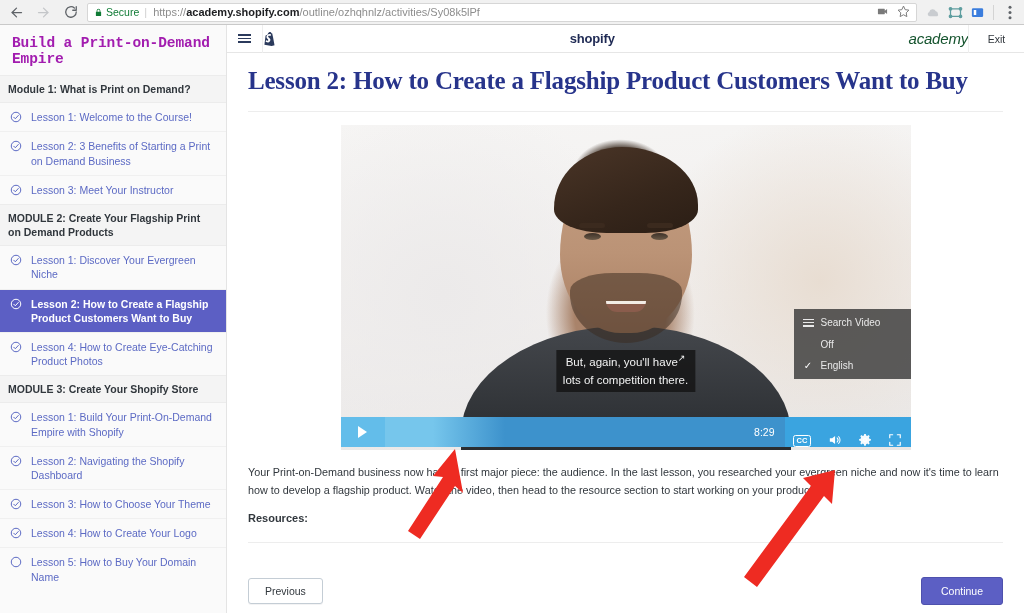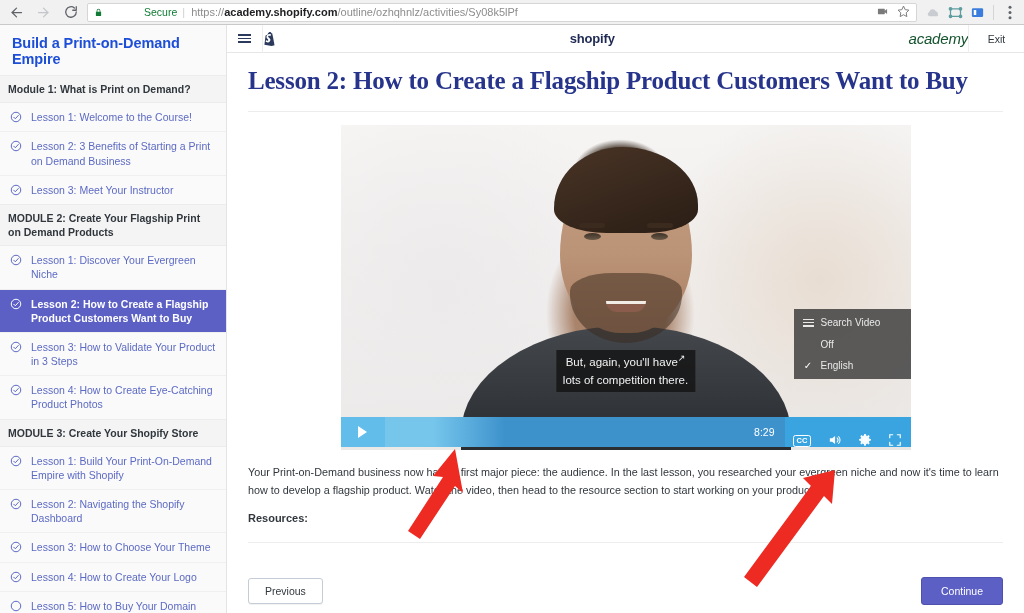--- a/index.html
+++ b/index.html
@@ -24,39 +24,39 @@
 
   #omnibox {
     flex: 1; height: 19px; margin: 0 6px 0 4px;
     background: #ffffff;
     border: 1px solid #d6d6d6; border-radius: 2px;
     display: flex; align-items: center; padding: 0 6px;
     font-size: 11px; color: #202124;
     overflow: hidden; white-space: nowrap;
   }
   #lock-icon { color: #0f7b35; margin-right: 3px; display: flex; align-items: center; }
-  #secure-label { color: #0f7b35; font-size: 10.5px; margin-right: 5px; margin-left: 38px; }
+  #secure-label { color: #0f7b35; font-size: 10.5px; margin-right: 5px; }
   #omni-sep { color: #cfcfcf; margin-right: 6px; font-size: 11px; }
   .url-grey { color: #8d8d8d; }
   .url-dark { color: #202124; font-weight: bold; }
   #omnibox-star { margin-left: auto; padding-left: 8px; color: #7a7a7a; }
   .chrome-ext { width: 20px; display: flex; align-items: center; justify-content: center; color: #6b6b6b; }
   #chrome-right { display: flex; align-items: center; gap: 2px; padding-right: 4px; }
   #chrome-divider { width: 1px; height: 15px; background: #d4d4d4; margin: 0 4px; }
 
   
   #sidebar {
     position: absolute; left: 0; top: 25px; width: 227px; height: 588px;
     background: #fafafa;
     border-right: 1px solid #e4e4e4;
     overflow: hidden;
   }
   #course-title {
-    font-family: Liberation Sans, sans-serif;
-    font-size: 14.5px; font-weight: bold; color: #1d4ed8;
+    font-family: Liberation Mono, monospace;
+    font-size: 14.5px; font-weight: bold; color: #a21caf;
     padding: 10px 12px 8px 12px;
     letter-spacing: -0.1px;
   }
   .module-header {
     font-size: 10.5px; font-weight: bold; color: #31373d;
     padding: 6px 12px 6px 8px;
     background: #f4f4f4;
     border-top: 1px solid #ececec;
     border-bottom: 1px solid #ececec;
     line-height: 1.35;
@@ -358,29 +358,20 @@
         <span class="lesson-label">Lesson 1: Discover Your Evergreen Niche</span>
       </div>
       <div class="lesson active">
         <span class="check">
           <svg viewBox="0 0 24 24" width="12" height="12" fill="none" stroke="#5c6ac4" stroke-width="2">
             <circle cx="12" cy="12" r="9.5"></circle>
             <path d="M7.5 12.4l3.1 3.1 6-6.6" stroke-linecap="round" stroke-linejoin="round"></path>
           </svg>
         </span>
         <span class="lesson-label">Lesson 2: How to Create a Flagship Product Customers Want to Buy</span>
-      </div>
-      <div class="lesson">
-        <span class="check">
-          <svg viewBox="0 0 24 24" width="12" height="12" fill="none" stroke="#5c6ac4" stroke-width="2">
-            <circle cx="12" cy="12" r="9.5"></circle>
-            <path d="M7.5 12.4l3.1 3.1 6-6.6" stroke-linecap="round" stroke-linejoin="round"></path>
-          </svg>
-        </span>
-        <span class="lesson-label">Lesson 3: How to Validate Your Product in 3 Steps</span>
       </div>
       <div class="lesson">
         <span class="check">
           <svg viewBox="0 0 24 24" width="12" height="12" fill="none" stroke="#5c6ac4" stroke-width="2">
             <circle cx="12" cy="12" r="9.5"></circle>
             <path d="M7.5 12.4l3.1 3.1 6-6.6" stroke-linecap="round" stroke-linejoin="round"></path>
           </svg>
         </span>
         <span class="lesson-label">Lesson 4: How to Create Eye-Catching Product Photos</span>
       </div>

